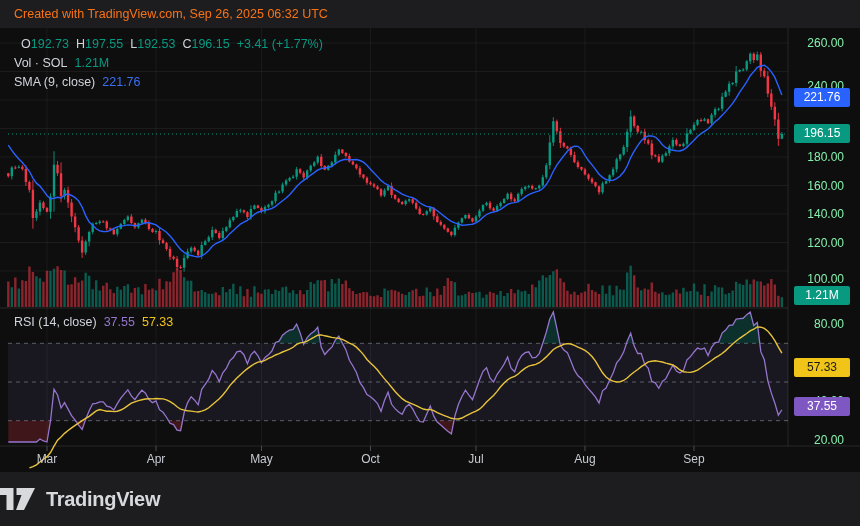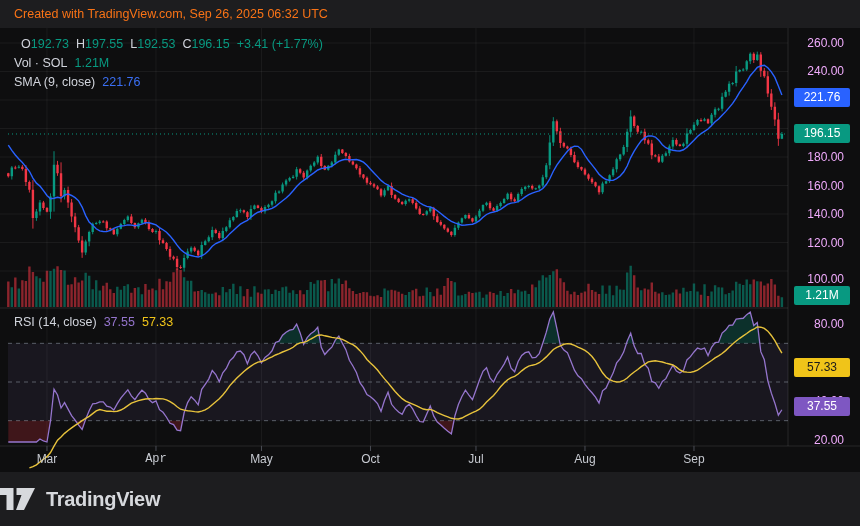--- a/index.html
+++ b/index.html
@@ -33,21 +33,21 @@
   .v-rsi { color: #9575cd; }
   .v-rsima { color: #f0c419; }
   .main-legend { top: 8px; }
   .rsi-legend { top: 286px; text-align: center; }
 
   .price-axis {
     position: absolute; left: 788px; top: 0; width: 72px; height: 418px;
   }
   .tick {
     position: absolute; right: 16px; height: 14px; line-height: 14px;
-    font-size: 12px; color: #f0abfc; z-index: 1;
+    font-size: 12px; color: #86efac; z-index: 1;
   }
   .badge {
     position: absolute; left: 6px; width: 56px; height: 19px; line-height: 19px;
     border-radius: 2px; font-size: 12px; text-align: center; color: #fff; z-index: 2;
   }
 
   .time-axis { position: absolute; left: 0; top: 418px; width: 860px; height: 26px; }
   .month {
     position: absolute; top: 6px; width: 34px; text-align: center;
     font-size: 12px; color: #c7cad1;
@@ -149,41 +149,41 @@
         <span class="lbl">RSI (14, close)</span>
         <span class="sep"></span>
         <span class="v-rsi">37.55</span>
         <span class="sep"></span>
         <span class="v-rsima">57.33</span>
       </div>
     </div>
 
     <div class="price-axis" id="price-axis">
         <div class="tick" style="top: 8px;">260.00</div>
-        <div class="tick" style="top: 36px;">240.00</div>
+        <div class="tick" style="top: 51px;">240.00</div>
         <div class="tick" style="top: 65px;">220.00</div>
         <div class="tick" style="top: 93.5px;">200.00</div>
         <div class="tick" style="top: 122px;">180.00</div>
         <div class="tick" style="top: 150.5px;">160.00</div>
         <div class="tick" style="top: 179px;">140.00</div>
         <div class="tick" style="top: 207.5px;">120.00</div>
         <div class="tick" style="top: 244px; margin-left: 17px;">100.00</div>
         <div class="tick" style="top: 289px;">80.00</div>
         <div class="tick" style="top: 327.67px;">60.00</div>
         <div class="tick" style="top: 366.33px;">40.00</div>
         <div class="tick" style="top: 405px;">20.00</div>
         <div class="badge" style="top: 59.99px; background: rgb(41, 98, 255); color: rgb(255, 255, 255);">221.76</div>
         <div class="badge" style="top: 96.49px; background: rgb(8, 153, 129); color: rgb(255, 255, 255);">196.15</div>
         <div class="badge" style="top: 257.5px; background: rgb(8, 153, 129); color: rgb(255, 255, 255);">1.21M</div>
         <div class="badge" style="top: 330.33px; background: rgb(240, 196, 25); color: rgb(27, 27, 27);">57.33</div>
         <div class="badge" style="top: 368.57px; background: rgb(126, 87, 194); color: rgb(255, 255, 255);">37.55</div>
       </div>
     <div class="time-axis" id="time-axis">
         <div class="month" style="left: 29.98px;">Mar</div>
-        <div class="month" style="left: 138.98px; font-family: Liberation Mono, monospace;">Apr</div>
+        <div class="month" style="left: 138.98px;">Apr</div>
         <div class="month" style="left: 244.47px;">May</div>
         <div class="month" style="left: 353.48px;">Oct</div>
         <div class="month" style="left: 458.97px;">Jul</div>
         <div class="month" style="left: 567.97px;">Aug</div>
         <div class="month" style="left: 676.98px;">Sep</div>
       </div>
   </div>
 
   <div class="footer">
     <svg class="brand-mark" viewBox="0 0 36 22">

